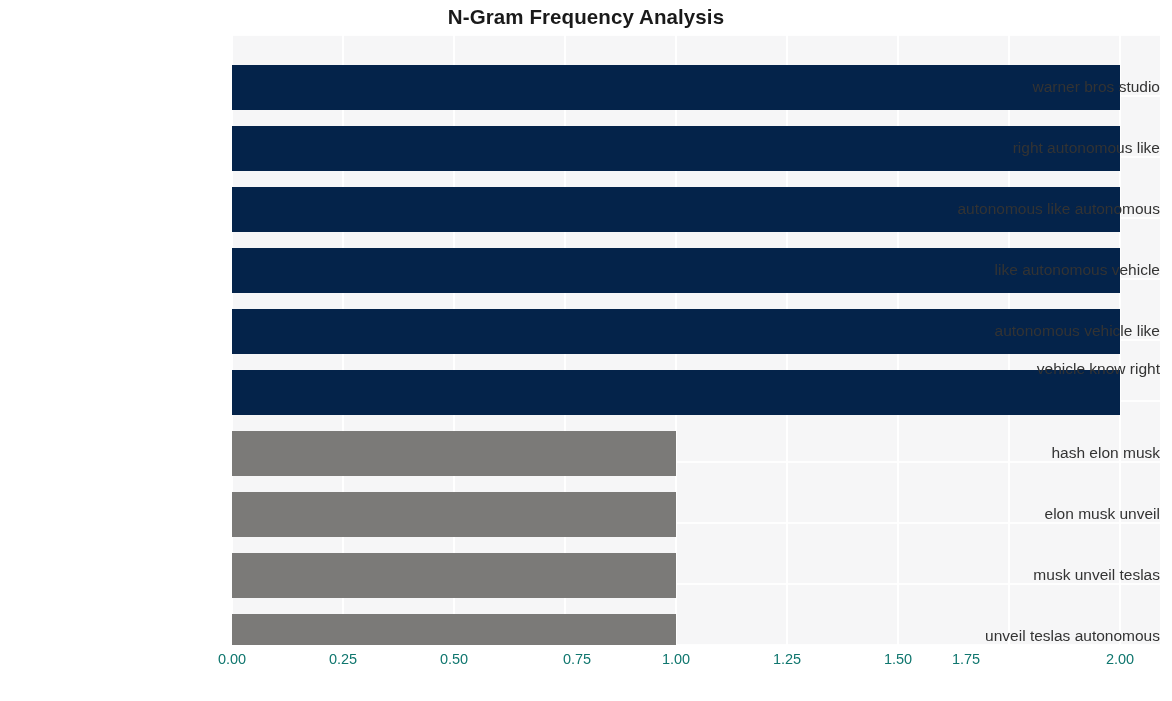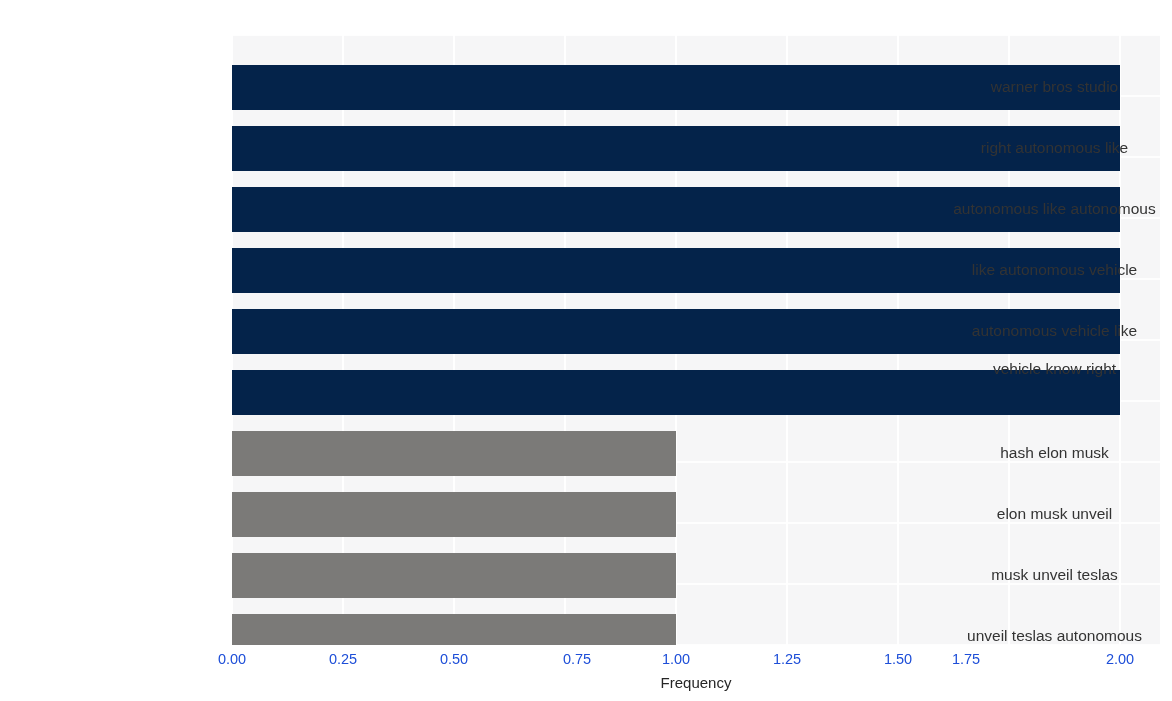--- a/index.html
+++ b/index.html
@@ -70,55 +70,56 @@
     position: absolute;
     left: 0;
     height: 45px;
   }
 
   
   .ytick {
     position: absolute;
     right: 0;
     width: 232px;
-    padding-right: 3px;
+    padding-right: 12px;
     box-sizing: border-box;
-    text-align: center;
+    text-align: right;
     font-size: 15.5px;
     color: #333333;
     line-height: 1;
     white-space: nowrap;
   }
 
   
   .xtick {
     position: absolute;
     top: 651px;
     transform: translateX(-50%);
     font-size: 14.5px;
-    color: #1d4ed8;
+    color: #0f766e;
     white-space: nowrap;
   }
 
   
   #xlabel {
     position: absolute;
     left: 232px;
     top: 674px;
     width: 928px;
     text-align: center;
     font-size: 15px;
     color: #262626;
   }
 </style>
 </head>
 <body>
 
 <div id="figure">
 
+  <div id="chart-title">N-Gram Frequency Analysis</div>
 
   <div id="plot-area">
     <div id="gridlines-v">
         <div class="vgrid" style="left: -0.8px;"></div>
         <div class="vgrid" style="left: 110.2px;"></div>
         <div class="vgrid" style="left: 221.2px;"></div>
         <div class="vgrid" style="left: 332.2px;"></div>
         <div class="vgrid" style="left: 443.2px;"></div>
         <div class="vgrid" style="left: 554.2px;"></div>
         <div class="vgrid" style="left: 665.2px;"></div>
@@ -169,15 +170,14 @@
       <div class="xtick" style="left: 343px;">0.25</div>
       <div class="xtick" style="left: 454px;">0.50</div>
       <div class="xtick" style="left: 577px;">0.75</div>
       <div class="xtick" style="left: 676px;">1.00</div>
       <div class="xtick" style="left: 787px;">1.25</div>
       <div class="xtick" style="left: 898px;">1.50</div>
       <div class="xtick" style="left: 966px;">1.75</div>
       <div class="xtick" style="left: 1120px;">2.00</div>
     </div>
 
-  <div id="xlabel">Frequency</div>
 
 </div>
 
 </body></html>

